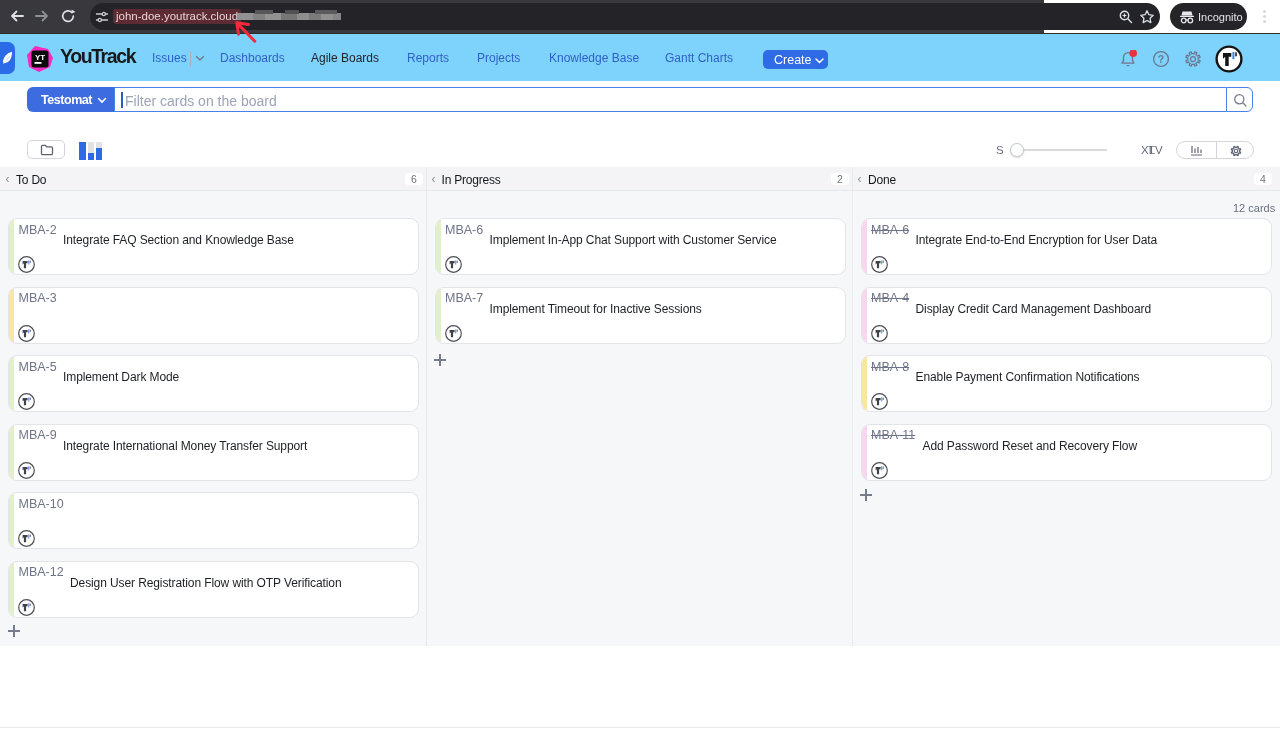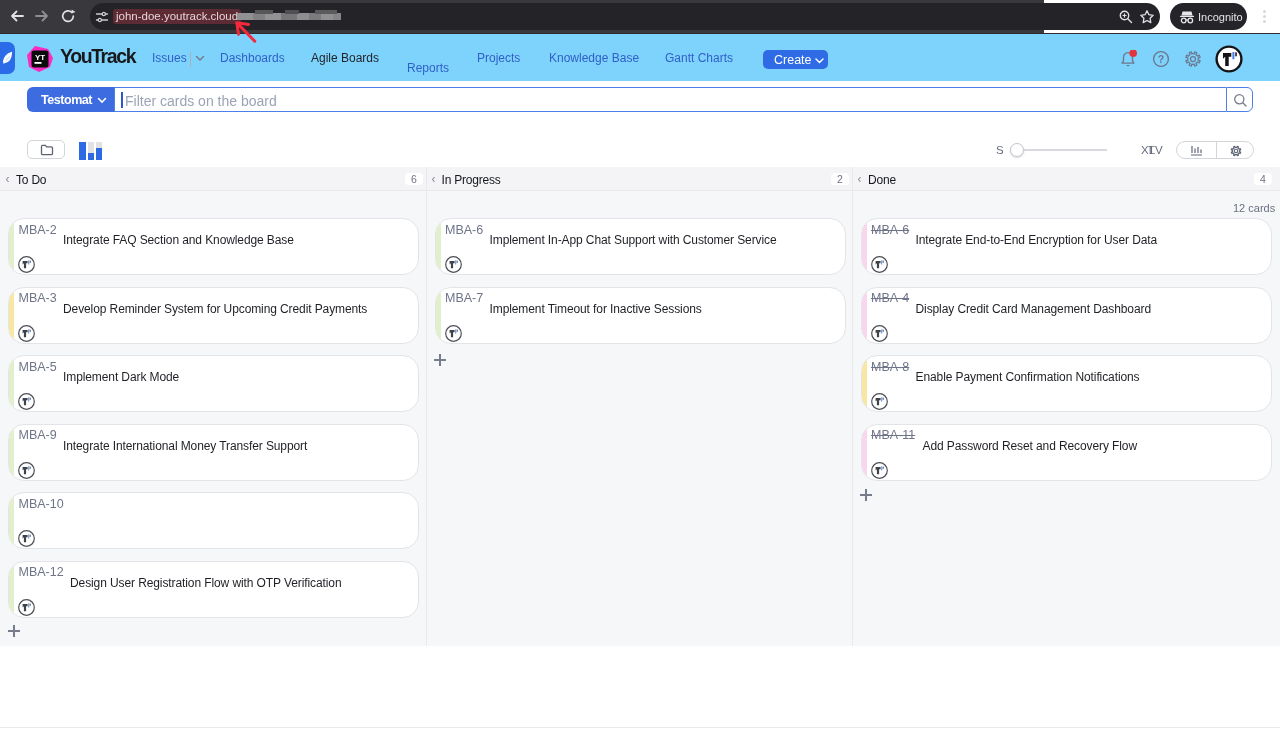--- a/index.html
+++ b/index.html
@@ -17,21 +17,21 @@
 #appheader { position:absolute; left:0; top:34px; width:1280px; height:47px; background:#7dd3fc; }
 .nav { position:absolute; top:17px; font-size:12px; color:#3160c9; letter-spacing:0; }
 .nav.dark { color:#1f2126; }
 
 
 #board-bg { position:absolute; left:0; top:167px; width:1280px; height:479px; background:#f6f7f9; }
 #colheads { position:absolute; left:0; top:167px; width:1280px; height:24px; background:#f4f4f6; border-bottom:1px solid #e7e8eb; }
 .colsep { position:absolute; top:167px; width:1px; height:479px; background:#e8e9ec; }
 .chev { color:#8a8f9c; font-size:12px; }
 .badge { position:absolute; top:173px; width:18px; height:12px; background:#fff; border-radius:4px; color:#6f7480; font-size:10.5px; line-height:12px; text-align:center; }
-.card { position:absolute; width:411px; height:57px; background:#fff; border:1px solid #e3e4e8; border-radius:16px; overflow:hidden; }
+.card { position:absolute; width:411px; height:57px; background:#fff; border:1px solid #e3e4e8; border-radius:9px; overflow:hidden; }
 .strip { position:absolute; left:0; top:0; width:5px; height:100%; }
 .green { background:#e1f0ca; }
 .yellow { background:#f8e7a2; }
 .pink { background:#f8d7ee; }
 .cid { position:absolute; left:9.5px; top:3.5px; font-size:12.5px; color:#6f7589; }
 .cid.done { text-decoration:line-through; }
 .ctitle { position:absolute; top:14px; font-size:12px; color:#1e2025; letter-spacing:-0.1px; }
 .cavatar { position:absolute; left:9px; top:37px; width:17px; height:17px; }
 .plus { position:absolute; width:12px; height:12px; }
 .plus:before { content:""; position:absolute; left:0; top:5px; width:12px; height:2px; background:#767c8c; }
@@ -104,21 +104,21 @@
     </svg>
     <div class="abs" style="left:60px;top:11px;font-size:19.5px;font-weight:700;color:#17191c;letter-spacing:-1.4px;">YouTrack</div>
 
     <div class="nav" style="left:152px;">Issues</div>
     <div class="abs" style="left:189.5px;top:18px;width:1px;height:15px;background:#aab0bb;"></div>
     <svg class="abs" style="left:194.5px;top:21px" width="10" height="7" viewBox="0 0 10 7">
         <path d="M1.5 1.5 L5 5 L8.5 1.5" stroke="#737a87" stroke-width="1.4" fill="none" stroke-linecap="round"></path>
       </svg>
     <div class="nav" style="left:220px;">Dashboards</div>
     <div class="nav dark" style="left:311px;">Agile Boards</div>
-    <div class="nav" style="left:407px;margin-top:10px;">Reports</div>
+    <div class="nav" style="left:407px;">Reports</div>
     <div class="nav" style="left:477px;">Projects</div>
     <div class="nav" style="left:549px;">Knowledge Base</div>
     <div class="nav" style="left:665px;">Gantt Charts</div>
 
     <div class="abs" style="left:763px;top:16px;width:65px;height:18.5px;background:#2e6be4;border-radius:5px;">
       <span style="position:absolute;left:11px;top:3px;font-size:12.5px;color:#fff;">Create</span>
       <svg class="abs" style="left:52px;top:7.5px" width="9" height="6" viewBox="0 0 9 6">
           <path d="M1 1 L4.5 4.5 L8 1" stroke="#fff" stroke-width="1.5" fill="none" stroke-linecap="round"></path>
         </svg>
     </div>
@@ -220,21 +220,20 @@
     <svg class="cavatar" width="17" height="17" viewBox="0 0 17 17">
           <circle cx="8.5" cy="8.5" r="7.8" fill="#fff" stroke="#4b4f57" stroke-width="1.2"></circle>
           <path d="M4.6 4.9 h5 v2.4 h-1.5 v5 h-2.2 v-5 l-1.3 1.3 Z" fill="#3f4248"></path>
           <rect x="10" y="4.3" width="1.3" height="4.2" fill="#7fa3ea"></rect>
           <rect x="11.7" y="4.6" width="1" height="2.3" fill="#55585f"></rect>
         </svg>
   </div>
   <div class="card" style="left:8px;top:286.5px">
     <div class="strip yellow"></div>
     <span class="cid">MBA-3</span>
-    <span class="ctitle" style="left:54.0px">Develop Reminder System for Upcoming Credit Payments</span>
     <svg class="cavatar" width="17" height="17" viewBox="0 0 17 17">
           <circle cx="8.5" cy="8.5" r="7.8" fill="#fff" stroke="#4b4f57" stroke-width="1.2"></circle>
           <path d="M4.6 4.9 h5 v2.4 h-1.5 v5 h-2.2 v-5 l-1.3 1.3 Z" fill="#3f4248"></path>
           <rect x="10" y="4.3" width="1.3" height="4.2" fill="#7fa3ea"></rect>
           <rect x="11.7" y="4.6" width="1" height="2.3" fill="#55585f"></rect>
         </svg>
   </div>
   <div class="card" style="left:8px;top:355px">
     <div class="strip green"></div>
     <span class="cid">MBA-5</span>

